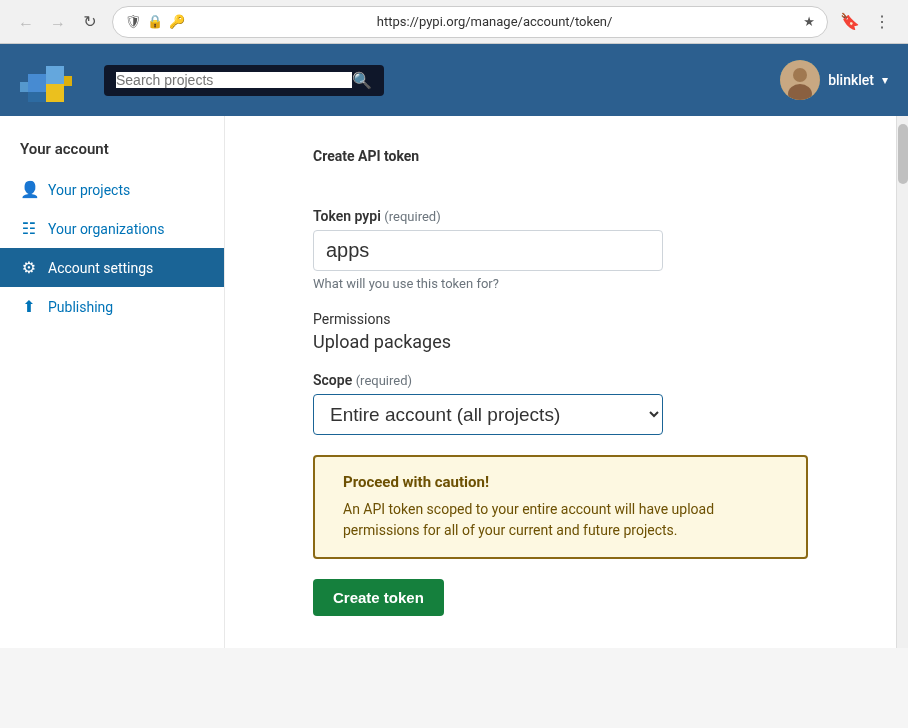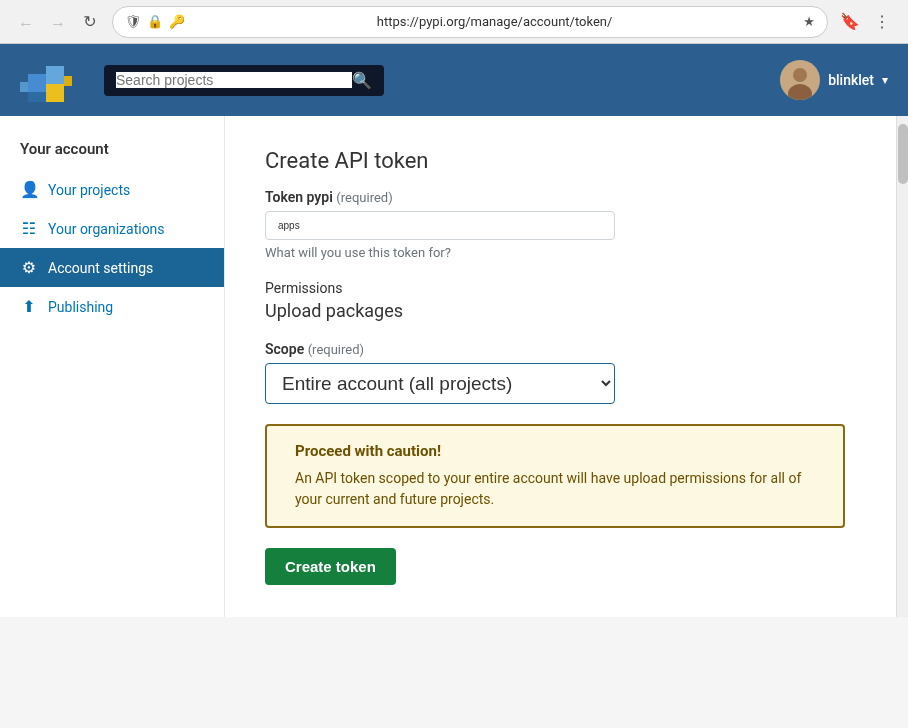--- a/index.html
+++ b/index.html
@@ -170,24 +170,24 @@
     }
     .sidebar-item.active .sidebar-icon { color: white; }
     .sidebar-icon { font-size: 16px; width: 18px; text-align: center; }
 
     
     .main-content {
       flex: 1;
       padding: 32px 40px;
     }
     .page-title {
-      font-size: 22px;
-      font-weight: 400;
-      color: #333;
-      margin-bottom: 16px;
+      font-size: 14px;
+      font-weight: 700;
+      color: #333;
+      margin-bottom: 44px;
     }
 
     .form-group { margin-bottom: 20px; }
     .form-label {
       display: block;
       font-size: 14px;
       font-weight: 600;
       color: #333;
       margin-bottom: 6px;
     }
@@ -195,21 +195,21 @@
       font-weight: 400;
       color: #6c757d;
       font-size: 13px;
     }
     .form-control {
       width: 100%;
       max-width: 350px;
       padding: 8px 12px;
       border: 1px solid #ced4da;
       border-radius: 4px;
-      font-size: 10px;
+      font-size: 20px;
       color: #333;
       outline: none;
     }
     .form-hint {
       font-size: 13px;
       color: #6c757d;
       margin-top: 5px;
     }
 
     .permissions-section { margin-bottom: 20px; }
@@ -343,21 +343,21 @@
             <circle cx="20" cy="15" r="7" fill="#a07850"></circle>
             <ellipse cx="20" cy="34" rx="12" ry="10" fill="#8a6040"></ellipse>
           </svg>
         </div>
       </div>
       <span class="username">blinklet</span>
       <span class="dropdown-arrow">▾</span>
     </div>
   </div>
 
-  <div style="display:flex;">
+  <div style="display:flex;gap:48px;">
 
     <div class="sidebar">
       <div class="sidebar-section-title">Your account</div>
 
       <div class="sidebar-item">
         <span class="sidebar-icon">👤</span>
         <span>Your projects</span>
       </div>
       <div class="sidebar-item">
         <span class="sidebar-icon">☷</span>

